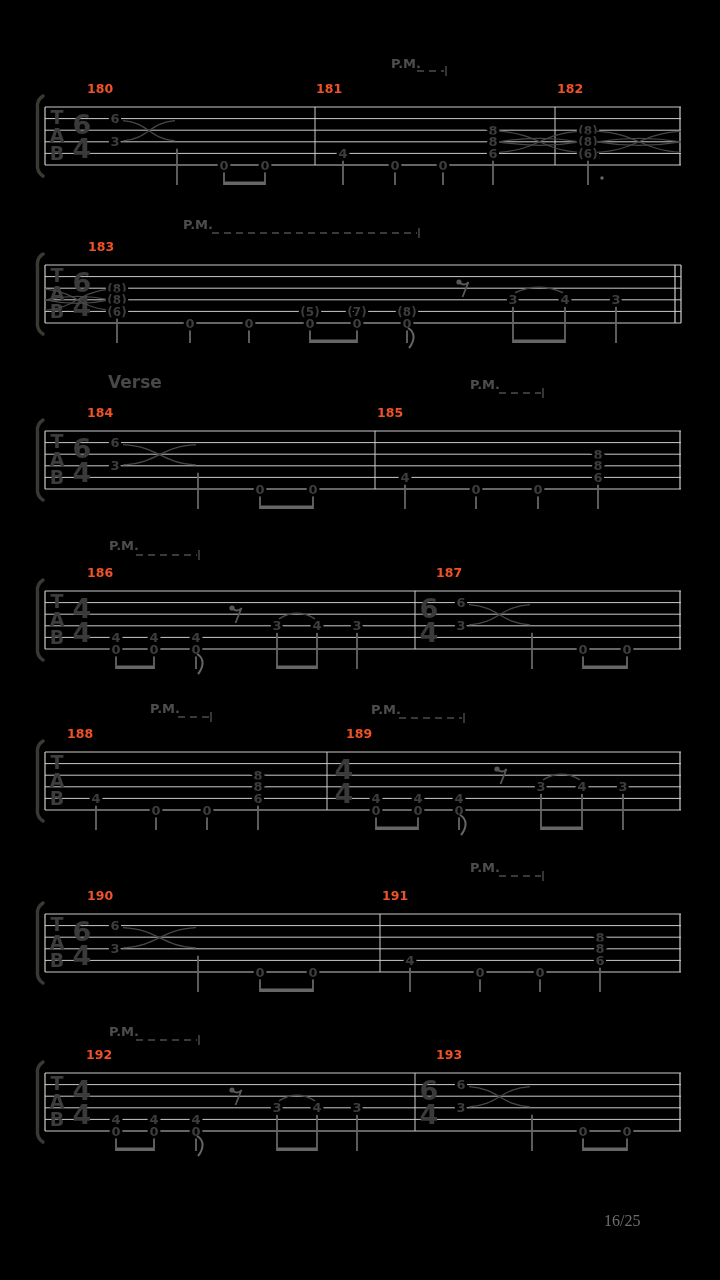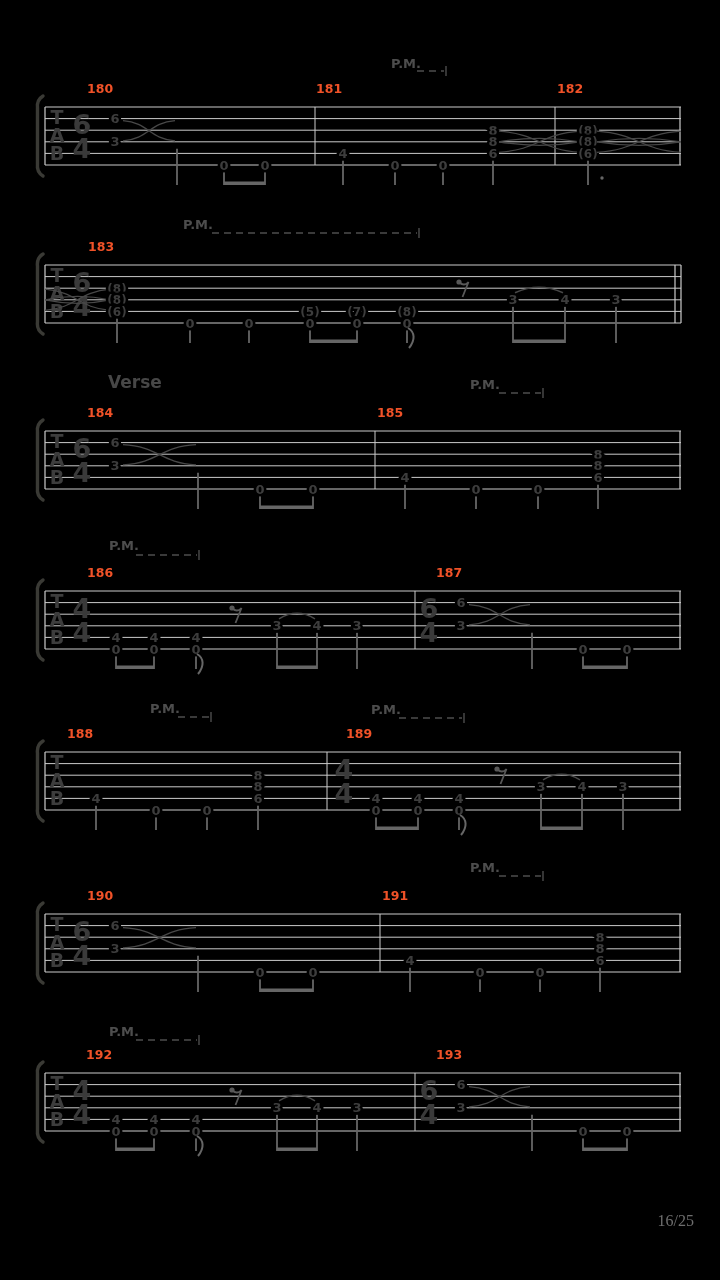--- a/index.html
+++ b/index.html
@@ -1,18 +1,18 @@
 <!DOCTYPE html>
 <html><head>
 <meta charset="utf-8">
 <style>
   html,body{margin:0;padding:0;background:#000;}
   #stage{position:relative;width:720px;height:1280px;background:#000;overflow:hidden;
          font-family:"Liberation Sans",sans-serif;}
-  #page-ind{position:absolute;left:604px;top:1212px;width:90px;text-align:right;
+  #page-ind{position:absolute;left:604px;top:1212px;width:90px;text-align:left;
             font-family:"Liberation Serif",serif;font-size:16px;color:#6e6e6e;}
   svg text{font-family:"DejaVu Sans",sans-serif;}
 </style>
 </head>
 <body>
 
 <div id="stage">
   <svg id="score" width="720" height="1280" viewBox="0 0 720 1280">
       <g>
         <line x1="45" y1="107" x2="681" y2="107" stroke="#cbcbcb" stroke-width="1"></line>

